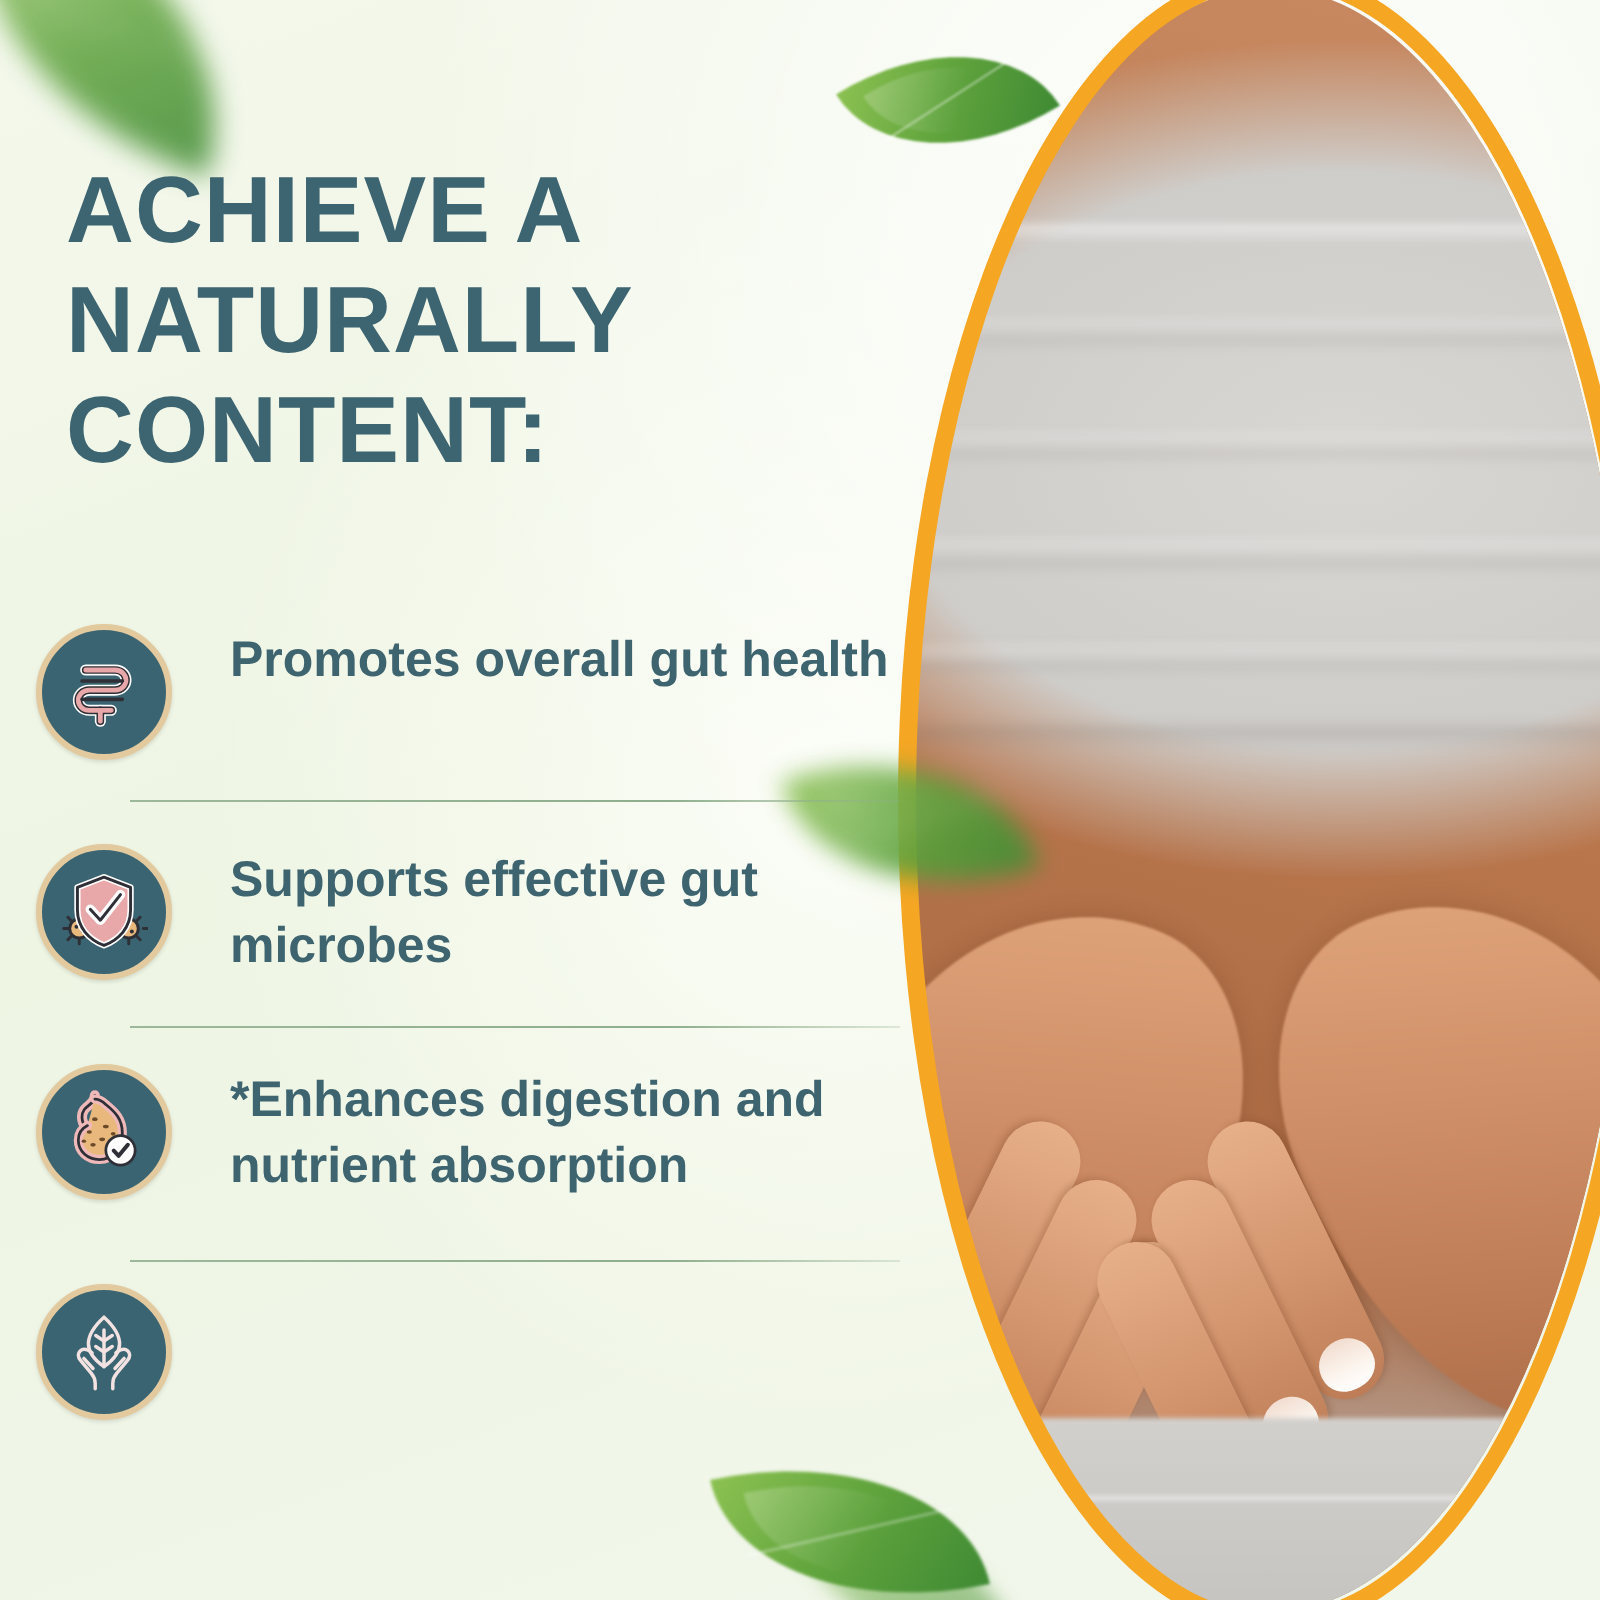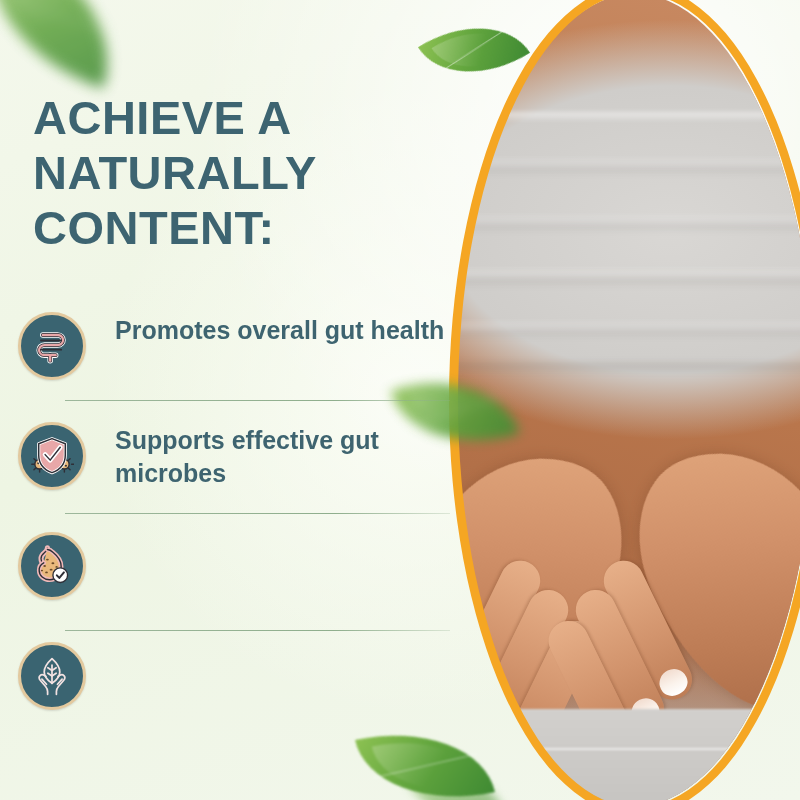--- a/index.html
+++ b/index.html
@@ -84,21 +84,21 @@
 
   
   .arc{
     position:absolute;top:-16px;left:449px;width:376px;height:832px;
     border:9px solid #f5a623;border-radius:50% / 50%;
     box-sizing:border-box;background:transparent;
   }
 
   
   .headline{
-    position:absolute;left:33px;top:59px;width:470px;
+    position:absolute;left:33px;top:46px;width:470px;
     font-size:47px;line-height:55px;font-weight:700;letter-spacing:.5px;
     color:#3d6471;text-transform:uppercase;
   }
   .headline .hl-accent{color:#f5a623;}
   .headline span{display:block;}
 
   
   .features{position:absolute;left:0;top:300px;width:470px;}
   .feature{position:relative;height:110px;}
   .feature .badge{
@@ -261,20 +261,21 @@
               <ellipse cx="23" cy="28" rx="1.6" ry="1"></ellipse>
             <ellipse cx="29" cy="25" rx="1.3" ry="1"></ellipse>
               <ellipse cx="18" cy="31" rx="1.5" ry="1"></ellipse>
             <ellipse cx="27" cy="33" rx="1.4" ry="1"></ellipse>
               <ellipse cx="13" cy="29" rx="1.2" ry="0.9"></ellipse>
           </g>
           <circle cx="33" cy="34" r="8" fill="#ffffff" stroke="#2f2f37" stroke-width="1.5"></circle>
           <path d="M29.3 34.2 32 37l5-6" fill="none" stroke="#2f2f37" stroke-width="2.2" stroke-linecap="round" stroke-linejoin="round"></path>
         </svg>
       </div>
+      <div class="ftext">*Enhances digestion and nutrient absorption</div>
     </div>
     <div class="divider" id="div-3"></div>
 
     <div class="feature">
       <div class="badge">
         <svg viewBox="0 0 48 48" aria-hidden="true">
           <g fill="none" stroke="#f2e2e2" stroke-width="1.9" stroke-linecap="round" stroke-linejoin="round">
             <path d="M24 5c-5.5 5-8.5 9.5-8.5 14.5S19 28.5 24 32c5-3.5 8.5-7.5 8.5-12.5S29.5 10 24 5Z"></path>
             <path d="M24 12v20"></path>
             <path d="M24 18l-4.5-3M24 18l4.5-3M24 24l-4.5-3M24 24l4.5-3"></path>

